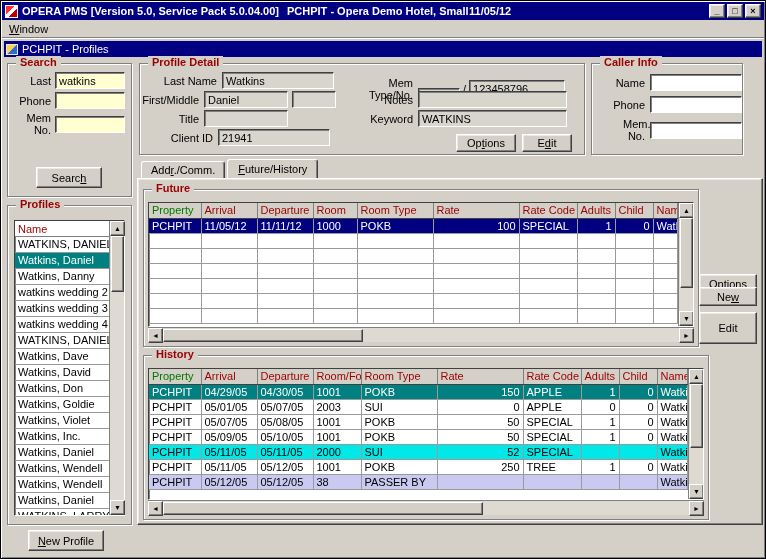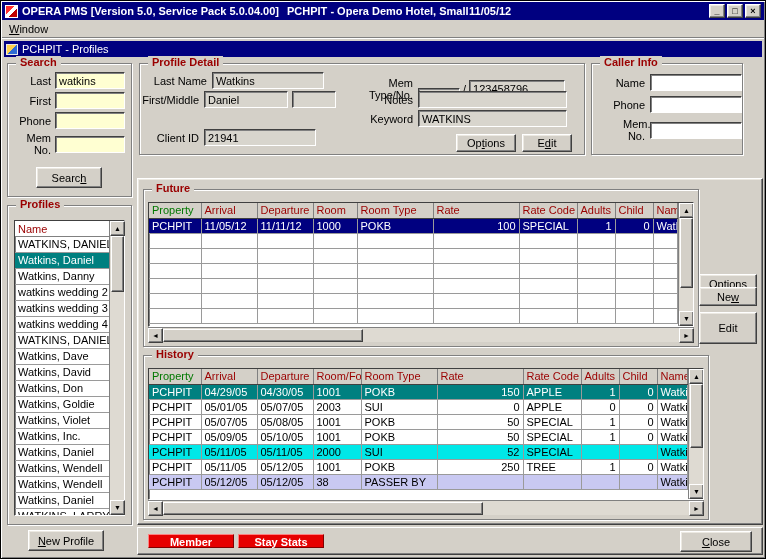--- a/index.html
+++ b/index.html
@@ -111,24 +111,20 @@
     <span class="winicon"></span>
     <span>PCHPIT - Profiles</span>
   </div>
 
   <div class="fs" style="left:6px; top:62px; width:125px; height:134px;">
     <span class="lg">Search</span>
     <div style="margin-top:8px;">
       <div class="srch-row">
           <span class="lbl">Last</span>
           <input class="field cream" value="watkins" style="">
-        </div>
-      <div class="srch-row">
-          <span class="lbl">First</span>
-          <input class="field cream" value="" style="">
         </div>
       <div class="srch-row">
           <span class="lbl">Phone</span>
           <input class="field cream" value="" style="">
         </div>
       <div class="srch-row">
           <span class="lbl">Mem No.</span>
           <input class="field cream" value="" style="">
         </div>
     </div>
@@ -166,31 +162,35 @@
         <span class="sthumb-v" style="height:56px;"></span>
         <span class="sp"></span>
         <span class="sbtn">▼</span>
       </div>
     </div>
   </div>
   <div class="btn raised" style="position:absolute; left:27px; top:529px; width:76px; height:21px;"><u>N</u>ew Profile</div>
 
   <div class="fs" style="left:138px; top:62px; width:446px; height:92px;">
     <span class="lg">Profile Detail</span>
-    <div class="pd-row" style="left:10px; top:8px;">
+    <div class="pd-row" style="left:20px; top:8px;">
       <span class="pd-lbl" style="width:62px;">Last Name</span>
       <input class="field ro" style="width: 112px;" value="Watkins">
     </div>
     <div class="pd-row" style="left:2px; top:27px;">
       <span class="pd-lbl" style="width:62px;">First/Middle</span>
       <input class="field ro" style="width: 84px;" value="Daniel">
       <input class="field ro" style="width: 44px; margin-left: 4px;" value="">
     </div>
+    <div class="pd-row" style="left:2px; top:46px;">
+      <span class="pd-lbl" style="width:62px;">Title</span>
+      <input class="field ro" style="width: 84px;" value="">
+    </div>
     <div class="pd-row" style="left:2px; top:65px;">
-      <span class="pd-lbl" style="width:62px;">Client ID</span>
+      <span class="pd-lbl" style="width:76px;">Client ID</span>
       <input class="field ro" style="width: 112px;" value="21941">
     </div>
     <div class="pd-row" style="left:205px; top:8px;">
       <span class="pd-lbl" style="width:73px;">Mem Type/No.</span>
       <input class="field ro" style="width: 42px; margin-top: 16px;" value="PC">
       <span style="padding:0 3px;">/</span>
       <input class="field ro" style="width: 96px;" value="123458796">
     </div>
     <div class="pd-row" style="left:205px; top:27px;">
       <span class="pd-lbl" style="width:73px;">Notes</span>
@@ -213,20 +213,24 @@
     <div class="pd-row" style="left:2px; top:32px;">
       <span class="pd-lbl" style="width:56px;">Phone</span>
       <input class="field" style="width: 92px;" value="">
     </div>
     <div class="pd-row" style="left:2px; top:54px;">
       <span class="pd-lbl" style="width:56px;padding-left:29px;">Mem. No.</span>
       <input class="field" style="width: 92px;" value="">
     </div>
   </div>
 
+  <div class="tabs">
+    <span class="tab inactive">Add<u>r</u>./Comm.</span>
+    <span class="tab"><u>F</u>uture/History</span>
+  </div>
 
   <div class="tabpanel">
 
     <div class="fs" style="left:5px; top:10px; width:556px; height:158px;">
       <span class="lg">Future</span>
       <div class="tblwrap" style="left:4px; top:12px; right:4px; bottom:4px; flex-direction:column;">
         <div style="display:flex; flex:1; overflow:hidden;" class="tblbox">
           <div style="flex:1; overflow:hidden;">
             <table>
               <colgroup>
@@ -493,19 +497,14 @@
         <div class="hscroll">
           <span class="sbtn">◄</span>
           <span class="sthumb-h" style="width:320px;"></span>
           <span class="sp"></span>
           <span class="sbtn">►</span>
         </div>
       </div>
     </div>
   </div>
 
-  <div class="footer">
-    <span class="badge" style="left:10px;">Member</span>
-    <span class="badge" style="left:100px;">Stay Stats</span>
-    <div class="btn raised" style="position:absolute; right:10px; top:3px; width:72px; height:21px;"><u>C</u>lose</div>
-  </div>
 
 </div>
 
 </body></html>

